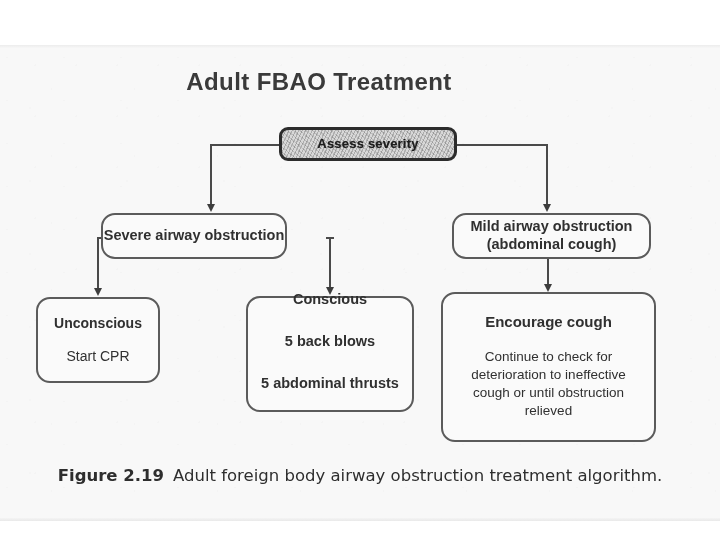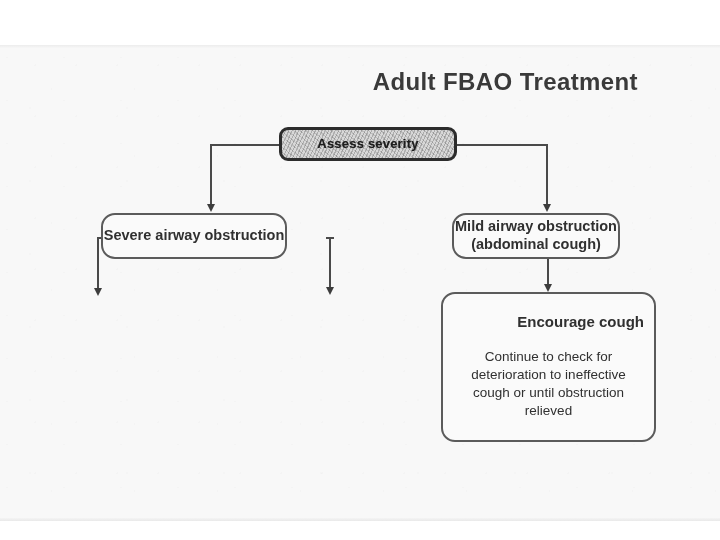--- a/index.html
+++ b/index.html
@@ -52,21 +52,21 @@
       radial-gradient(circle at 86% 34%, rgba(0,0,0,.03) 0 1px, transparent 1px),
       radial-gradient(circle at 31% 82%, rgba(0,0,0,.028) 0 1px, transparent 1px);
     background-size: 57px 43px, 83px 67px, 41px 51px, 97px 73px;
     pointer-events: none;
   }
 
   
   .title {
     position: absolute;
     left: 0; top: 68px; width: 638px;
-    text-align: right;
+    text-align: center;
     font-size: 24px;
     font-weight: bold;
     letter-spacing: .4px;
     color: #3a3a3a;
   }
 
   
   .node {
     position: absolute;
     box-sizing: border-box;
@@ -99,39 +99,38 @@
     text-shadow: 0 0 1px rgba(0,0,0,.45);
     letter-spacing: .2px;
   }
   #node-assess .hdr { position: relative; z-index: 2; }
 
   #node-severe {
     left: 101px; top: 213px; width: 186px; height: 46px;
     font-size: 14.5px;
   }
   #node-mild {
-    left: 452px; top: 213px; width: 168px; height: 46px;
+    left: 452px; top: 213px; width: 199px; height: 46px;
     font-size: 14.5px;
   }
   #node-unconscious {
     left: 36px; top: 297px; width: 124px; height: 86px;
     font-size: 14px;
     padding: 4px 4px;
   }
   #node-unconscious .hdr { margin-bottom: 16px; }
   #node-conscious {
     left: 246px; top: 296px; width: 168px; height: 116px;
     font-size: 14.5px;
   }
   #node-conscious .hdr { margin-bottom: 24px; }
   #node-encourage {
     left: 441px; top: 292px; width: 215px; height: 150px;
     font-size: 13.5px;
     padding: 6px 10px;
-    align-items: flex-end;
   }
   #node-encourage .hdr { font-size: 15px; margin-bottom: 16px; }
   #node-encourage .body { line-height: 1.35; }
 
   
   .conn {
     position: absolute;
     background: #4a4a4a;
   }
   .conn.h { height: 2px; }
@@ -194,21 +193,33 @@
 
   <div class="node" id="node-severe">
     <span class="hdr">Severe airway obstruction</span>
   </div>
 
   <div class="node" id="node-mild">
     <span class="hdr">Mild airway obstruction</span>
     <span class="hdr">(abdominal cough)</span>
   </div>
 
-
+  <div class="node" id="node-unconscious">
+    <span class="hdr">Unconscious</span>
+    <span class="body">Start CPR</span>
+  </div>
+
+  <div class="node" id="node-conscious">
+    <span class="hdr">Conscious</span>
+    <span class="hdr">5 back blows</span>
+    <span class="hdr">5 abdominal thrusts</span>
+  </div>
 
   <div class="node" id="node-encourage">
     <span class="hdr">Encourage cough</span>
     <span class="body">Continue to check for deterioration to ineffective cough or until obstruction relieved</span>
   </div>
 
+  <div class="caption">
+    <span class="figlabel">Figure 2.19</span><span>Adult foreign body airway obstruction treatment algorithm.</span>
+  </div>
 
 </div>
 
 </body></html>

